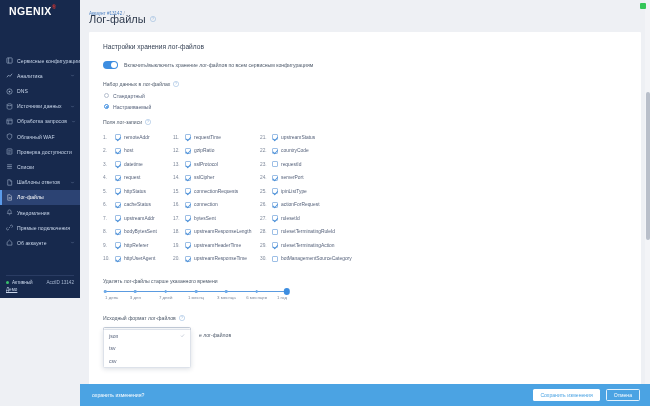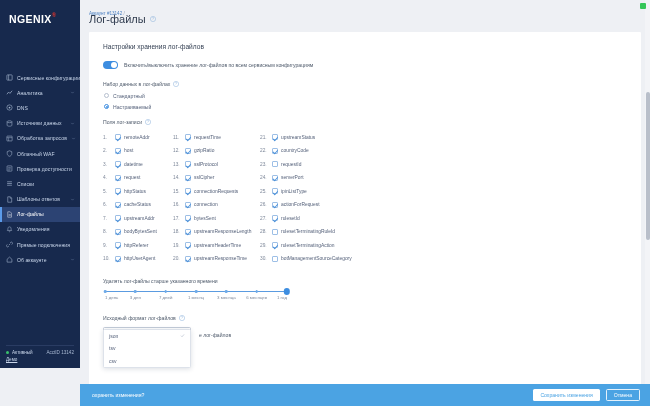--- a/index.html
+++ b/index.html
@@ -6,21 +6,21 @@
   html, body {
     width: 650px; height: 406px;
     font-family: "Liberation Sans", sans-serif;
     overflow: hidden;
     background: #eef0f4;
   }
   .app { position: relative; width: 650px; height: 406px; display: flex; }
 
   
   .sidebar {
-    width: 80px; height: 368px;
+    width: 80px; height: 298px;
     background: #17294d;
     display: flex; flex-direction: column;
     flex: 0 0 80px;
     position: relative;
     gap: 24px;
   }
   .logo-wrap { height: 38px; display: flex; align-items: center; padding-left: 9px; }
   .logo { font-size: 10.5px; font-weight: bold; color: #ffffff; letter-spacing: .4px; position: relative; }
   .logo .reg { color: #e0342c; font-size: 6px; position: absolute; top: -1px; right: -5px; }
   .nav { margin-top: 8px; display: flex; flex-direction: column; }

